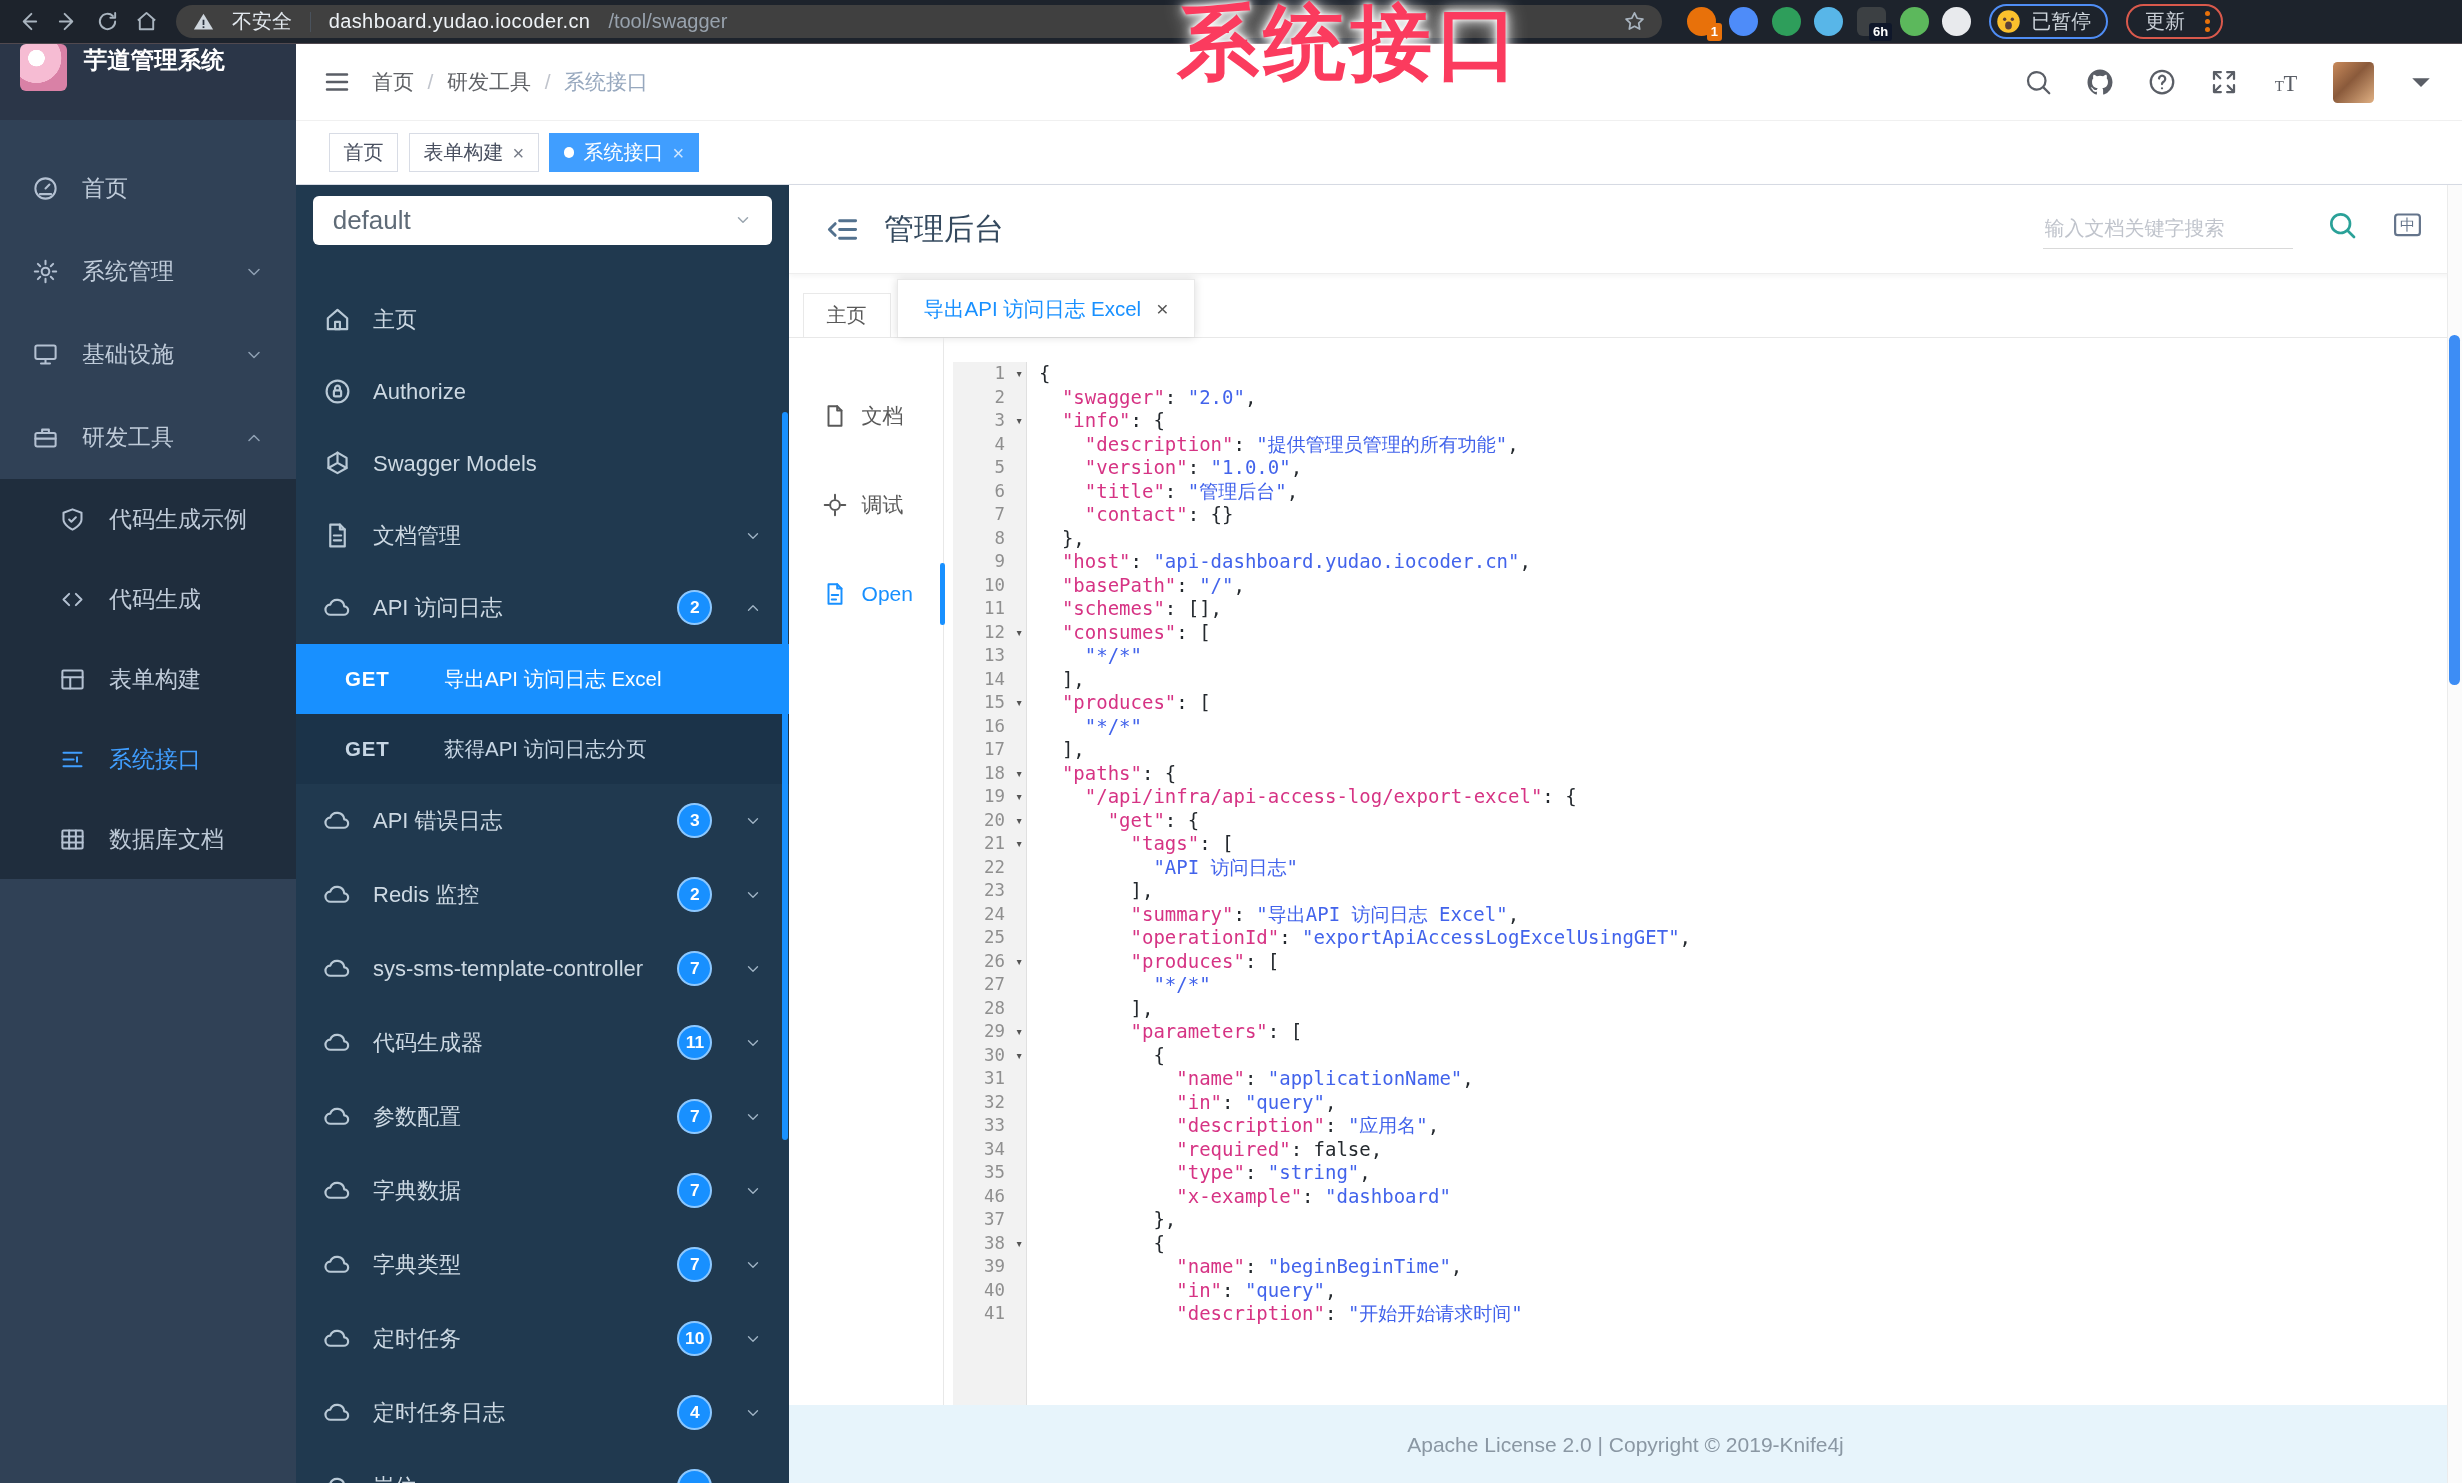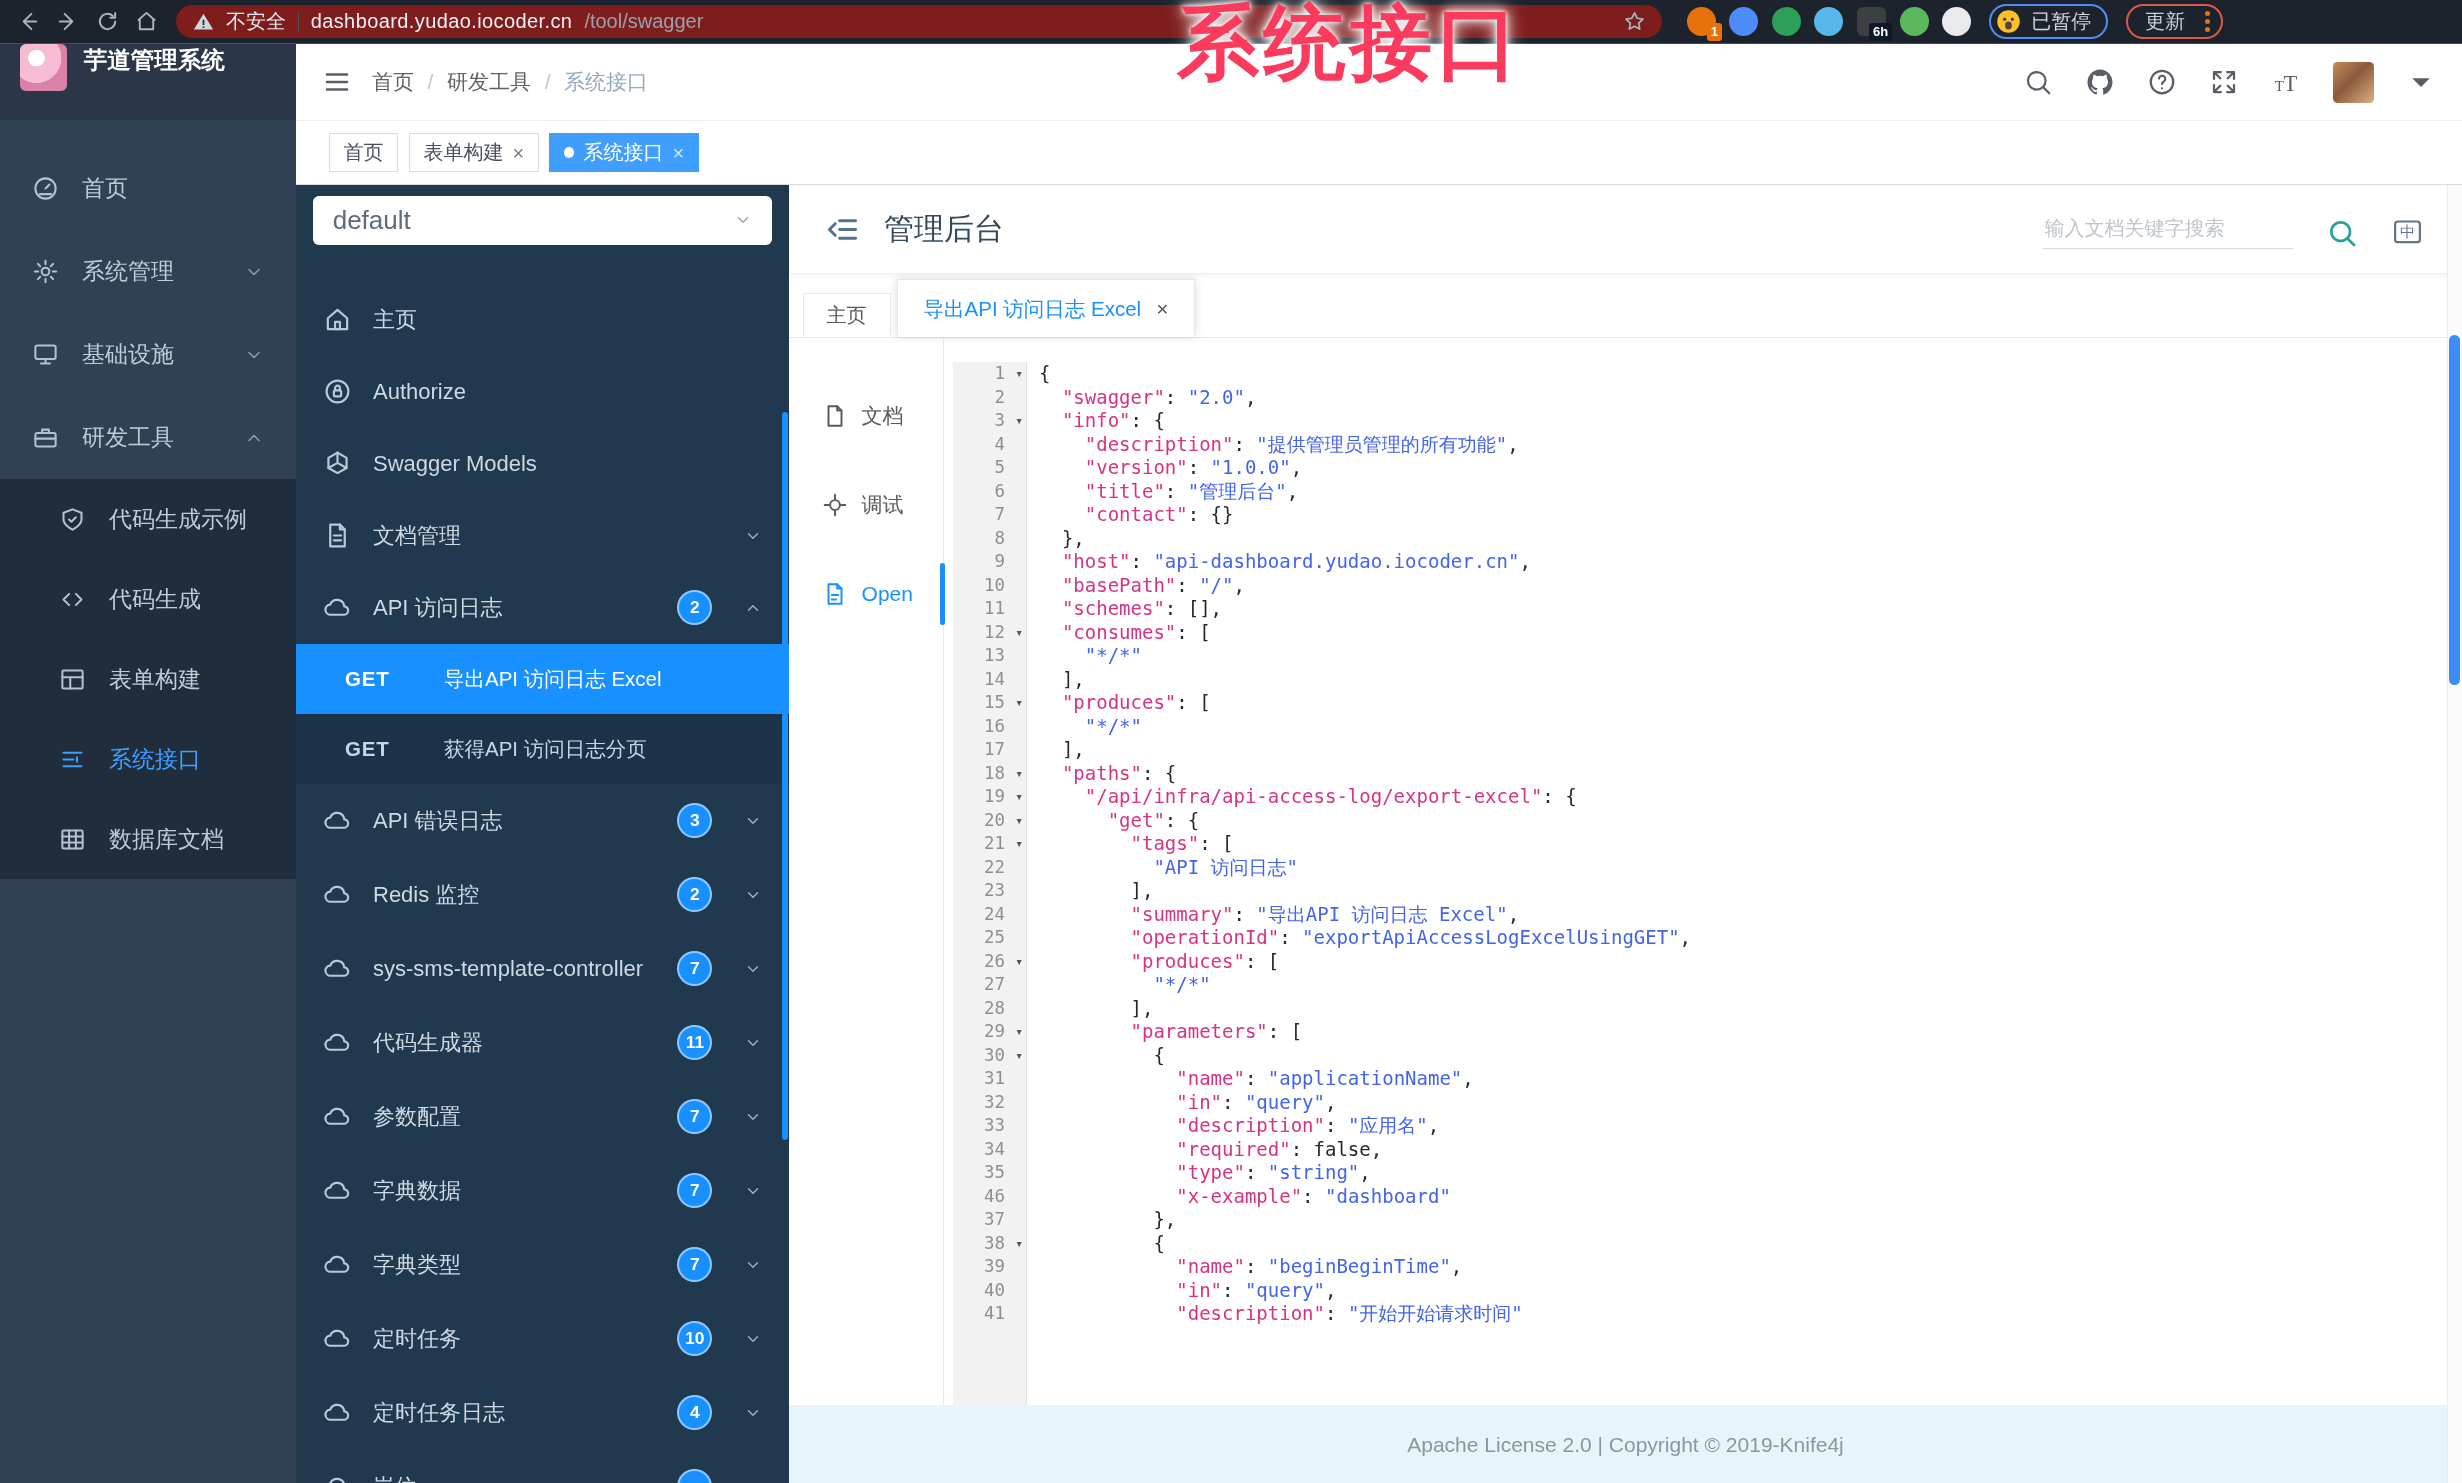--- a/index.html
+++ b/index.html
@@ -5,21 +5,21 @@
   *{margin:0;padding:0;box-sizing:border-box}
   html,body{width:2462px;height:1484px;overflow:hidden;font-family:"Liberation Sans",sans-serif;background:#fff}
   .screen{position:relative;width:2462px;height:1484px}
   .ic{display:inline-flex;align-items:center;justify-content:center;flex-shrink:0}
   .ic svg{width:100%;height:100%}
 
   
   .browser-bar{height:44px;background:#1d232c;display:flex;align-items:center;padding:0 10.6px;gap:4.5px;position:relative;z-index:5;border-bottom:1.5px solid #51494f}
   .bnav{width:35px;height:35px;border-radius:50%;color:#a9b4bf;display:flex;align-items:center;justify-content:center}
   .bnav .ic{width:23px;height:23px}
-  .omnibox{width:1486px;height:33px;background:#7f1d1d;border-radius:16.7px;display:flex;align-items:center;padding:0 16.7px;gap:12px;color:#e2e8ee;font-size:20px;margin-left:7.6px}
+  .omnibox{width:1486px;height:33px;background:#404040;border-radius:16.7px;display:flex;align-items:center;padding:0 16.7px;gap:18px;color:#e2e8ee;font-size:20px;margin-left:7.6px}
   .omnibox .warn{width:21px;height:21px;color:#cfd6dd}
   .omni-sep{width:0.8px;height:20px;background:#4a525c}
   .omni-host{color:#eef2f6;letter-spacing:0.4px}
   .omni-path{color:#98a2ad}
   .omni-star{margin-left:auto;width:23px;height:23px;color:#a9b4bf}
   .ext-row{display:flex;align-items:center;gap:13.6px;margin-left:20px}
   .ext{width:29px;height:29px;border-radius:7.6px;position:relative;display:flex;align-items:center;justify-content:center}
   .ext-badge{position:absolute;right:-6px;bottom:-4.5px;background:#e8710a;color:#fff;font-size:13px;line-height:1;padding:2.3px 3.8px;border-radius:3px;font-weight:700}
   .pill{height:35px;border-radius:17.4px;display:flex;align-items:center;font-size:20px;margin-left:13.6px}
   .pill-paused{border:2.3px solid #4f8df5;color:#cfd6dd;gap:9px;padding:0 15px 0 3.8px}
@@ -83,21 +83,21 @@
   .ops{background:#1b3349}
   .op-row{height:70px;display:flex;align-items:center;padding-left:49px;font-size:20.5px;color:#c7d6e4;cursor:pointer}
   .op-row .method{width:99px;font-weight:700;letter-spacing:0.8px}
   .op-row.active{background:#1890ff;color:#fff}
   .side-scroll{position:absolute;right:1.5px;top:227px;width:6px;height:728px;border-radius:3px;background:#1890ff}
 
   .main{flex:1;display:flex;flex-direction:column;min-width:0;position:relative}
   .main-header{height:89px;display:flex;align-items:center;padding:0 38px 0 36px;border-bottom:0.8px solid #eee;box-shadow:0 1.5px 6px rgba(0,0,0,.05);position:relative;z-index:2}
   .collapse-ic{width:35px;height:35px;color:#53718e}
   .page-title{margin-left:24px;font-size:30px;color:#34495e;font-weight:500}
-  .searchbox{margin-left:auto;display:flex;align-items:flex-end;gap:33px}
+  .searchbox{margin-left:auto;display:flex;align-items:flex-start;gap:33px}
   .doc-search{width:250px;border:none;outline:none;border-bottom:0.8px solid #d9d9d9;font-size:20px;padding:7.6px 1.5px;color:#333;font-family:"Liberation Sans",sans-serif}
   .doc-search::placeholder{color:#c0c4cc}
   .search-ic{width:32px;height:32px;color:#2aa198}
   .lang-ic{width:33px;height:33px;color:#64748b}
 
   .doc-tabs{height:64px;border-bottom:0.8px solid #e8e8e8;display:flex;align-items:flex-end;padding-left:13.6px;background:#fff}
   .dtab{height:44px;padding:0 23px;border:0.8px solid #e9e9e9;border-bottom:none;background:#fff;display:flex;align-items:center;gap:15px;font-size:20px;color:#595959;margin-right:6px;cursor:pointer}
   .dtab.active{height:58px;padding:0 26px;color:#1890ff;box-shadow:0 0 9px rgba(0,0,0,.14);font-size:20.5px}
   .dtab.active .x{color:#555;font-size:21px}
 

